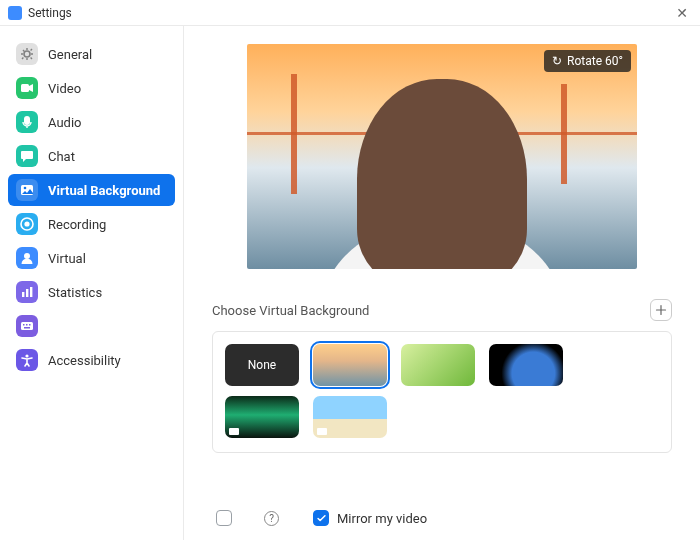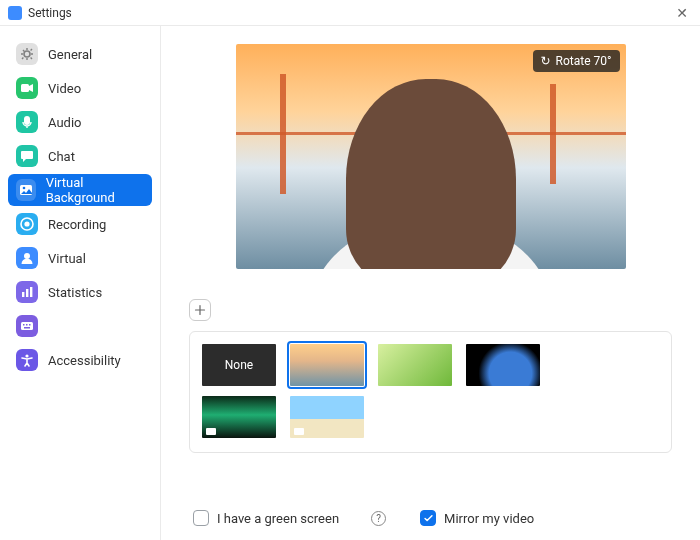--- a/index.html
+++ b/index.html
@@ -2,41 +2,41 @@
 <html><head>
 <meta charset="utf-8">
 <style>
   * { box-sizing: border-box; font-family: -apple-system, BlinkMacSystemFont, "Segoe UI", Roboto, sans-serif; }
   body { margin: 0; width: 700px; height: 540px; background: #fff; overflow: hidden; font-size: 13px; color: #333; }
   .titlebar { height: 26px; display: flex; align-items: center; padding: 0 8px; border-bottom: 1px solid #eaeaea; }
   .titlebar .app-icon { width: 14px; height: 14px; border-radius: 3px; background: #3d8cff; margin-right: 6px; }
   .titlebar .title { flex: 1; font-size: 12px; color: #333; }
   .titlebar .close { width: 20px; text-align: center; font-size: 14px; color: #666; cursor: pointer; }
   .body { display: flex; height: calc(540px - 26px); }
-  .sidebar { width: 161px; border-right: 1px solid #eaeaea; padding-top: 12px; }
+  .sidebar { width: 184px; border-right: 1px solid #eaeaea; padding-top: 12px; }
   .side-item { display: flex; align-items: center; height: 32px; margin: 0 8px 2px 8px; padding: 0 8px; border-radius: 6px; cursor: pointer; }
-  .side-item.active { background: #0e72ec; color: #fff; font-weight: 400; }
+  .side-item.active { background: #0e72ec; color: #fff; font-weight: 700; }
   .side-item .icon { width: 22px; height: 22px; border-radius: 6px; margin-right: 10px; display: flex; align-items: center; justify-content: center; }
   .side-item.active .icon { background: #fff2; }
   .side-item .icon svg { width: 14px; height: 14px; }
   .main { flex: 1; padding: 18px 28px 14px 28px; display: flex; flex-direction: column; }
   .preview { width: 390px; height: 225px; margin: 0 auto; position: relative; border-radius: 2px; overflow: hidden;
              background: linear-gradient(to bottom, #ffb05a 0%, #ffd39a 30%, #dfe8ee 55%, #6e8ea2 100%); }
   .preview .silhouette { position:absolute; left:50%; bottom:-20px; transform:translateX(-50%);
     width:170px; height:210px; background:#6b4b3a; border-radius:80px 80px 60px 60px / 100px 100px 60px 60px; }
   .preview .shirt { position:absolute; left:50%; bottom:-40px; transform:translateX(-50%); width:240px; height:90px; background:#f4f4f4; border-radius:120px 120px 0 0 / 90px 90px 0 0;}
   .preview .bridge { position:absolute; left:0; right:0; top:88px; height:3px; background:#d05a2a; opacity:.8;}
   .preview .tower { position:absolute; width:6px; background:#d05a2a; opacity:.85;}
   .preview .rotate { position:absolute; top:6px; right:6px; background:rgba(30,30,30,.78); color:#fff; font-size:12px; padding:4px 8px; border-radius:4px; display:flex; align-items:center; gap:5px; cursor:pointer;}
   .section-head { display:flex; align-items:center; margin-top:30px; }
   .section-head .label { flex:1; color:#555; }
   .add-btn { width:22px; height:22px; border:1px solid #ccc; border-radius:6px; display:flex; align-items:center; justify-content:center; cursor:pointer; color:#555;}
   .thumbs-box { border:1px solid #e4e4e4; border-radius:6px; padding:12px 12px 4px 12px; margin-top:10px;}
   .thumbs-row { display:flex; gap:14px; margin-bottom:10px;}
-  .thumb { width:74px; height:42px; border-radius:1px; position:relative; cursor:pointer; background:#ccc; }
+  .thumb { width:74px; height:42px; border-radius:7px; position:relative; cursor:pointer; background:#ccc; }
   .thumb.none { background:#2c2c2c; color:#fff; display:flex; align-items:center; justify-content:center; font-size:12px;}
   .thumb.selected { outline:2px solid #0e72ec; outline-offset:1px;}
   .thumb .cam { position:absolute; left:4px; bottom:3px; width:10px; height:7px; background:#fff; border-radius:1px;}
   .checks { display:flex; gap:34px; align-items:center; margin-top:auto; padding-top:30px; margin-left:4px;}
   .chk { display:flex; align-items:center; gap:8px; cursor:pointer;}
   .chk .box { width:16px; height:16px; border:1.5px solid #9aa0a6; border-radius:4px; display:flex; align-items:center; justify-content:center;}
   .chk.checked .box { background:#0e72ec; border-color:#0e72ec; }
   .chk.checked .box svg { stroke:#fff;}
   .help { width:15px; height:15px; border:1px solid #888; border-radius:50%; font-size:10px; display:flex; align-items:center; justify-content:center; color:#666; cursor:pointer; margin-left:-2px;}
   
@@ -155,25 +155,26 @@
   <div class="main">
 
     <div class="preview">
       <div class="bridge"></div>
       <div class="tower" style="left:44px; top:30px; height:120px;"></div>
       <div class="tower" style="right:70px; top:40px; height:100px;"></div>
       <div class="shirt"></div>
       <div class="silhouette"></div>
       <div class="rotate">
         <span>↻</span>
-        <span>Rotate 70°</span>
+        <span>Rotate 60°</span>
       </div>
     </div>
 
     <div class="section-head">
+      <div class="label">Choose Virtual Background</div>
       <div class="add-btn">
         <svg viewBox="0 0 16 16" width="12" height="12">
             <path d="M8 2v12M2 8h12" stroke="#666" stroke-width="1.6" stroke-linecap="round"></path>
           </svg>
       </div>
     </div>
 
     <div class="thumbs-box" id="thumbs">
         <div class="thumbs-row">
           <div class="thumb none">None</div>
@@ -191,21 +192,20 @@
         </div>
       </div>
 
     <div class="checks">
       <div class="chk" id="chk-green">
         <div class="box">
             <svg viewBox="0 0 16 16" width="11" height="11">
               <path d="M3 8l3 3 7-7" fill="none" stroke-width="2.2" stroke-linecap="round" stroke-linejoin="round"></path>
             </svg>
           </div>
-        <span>I have a green screen</span>
       </div>
       <div class="help">?</div>
       <div class="chk checked" id="chk-mirror">
         <div class="box">
             <svg viewBox="0 0 16 16" width="11" height="11">
               <path d="M3 8l3 3 7-7" fill="none" stroke-width="2.2" stroke-linecap="round" stroke-linejoin="round"></path>
             </svg>
           </div>
         <span>Mirror my video</span>
       </div>

